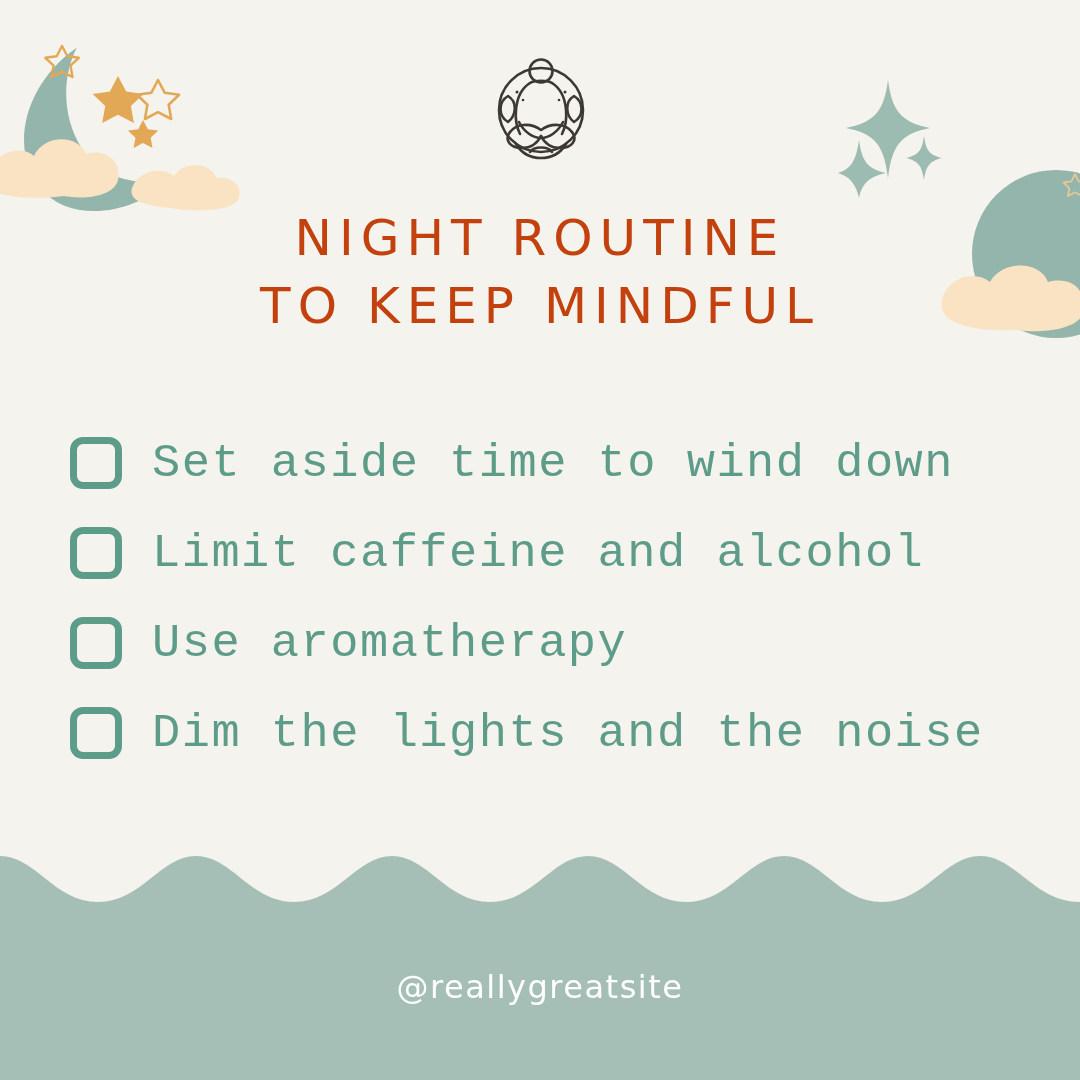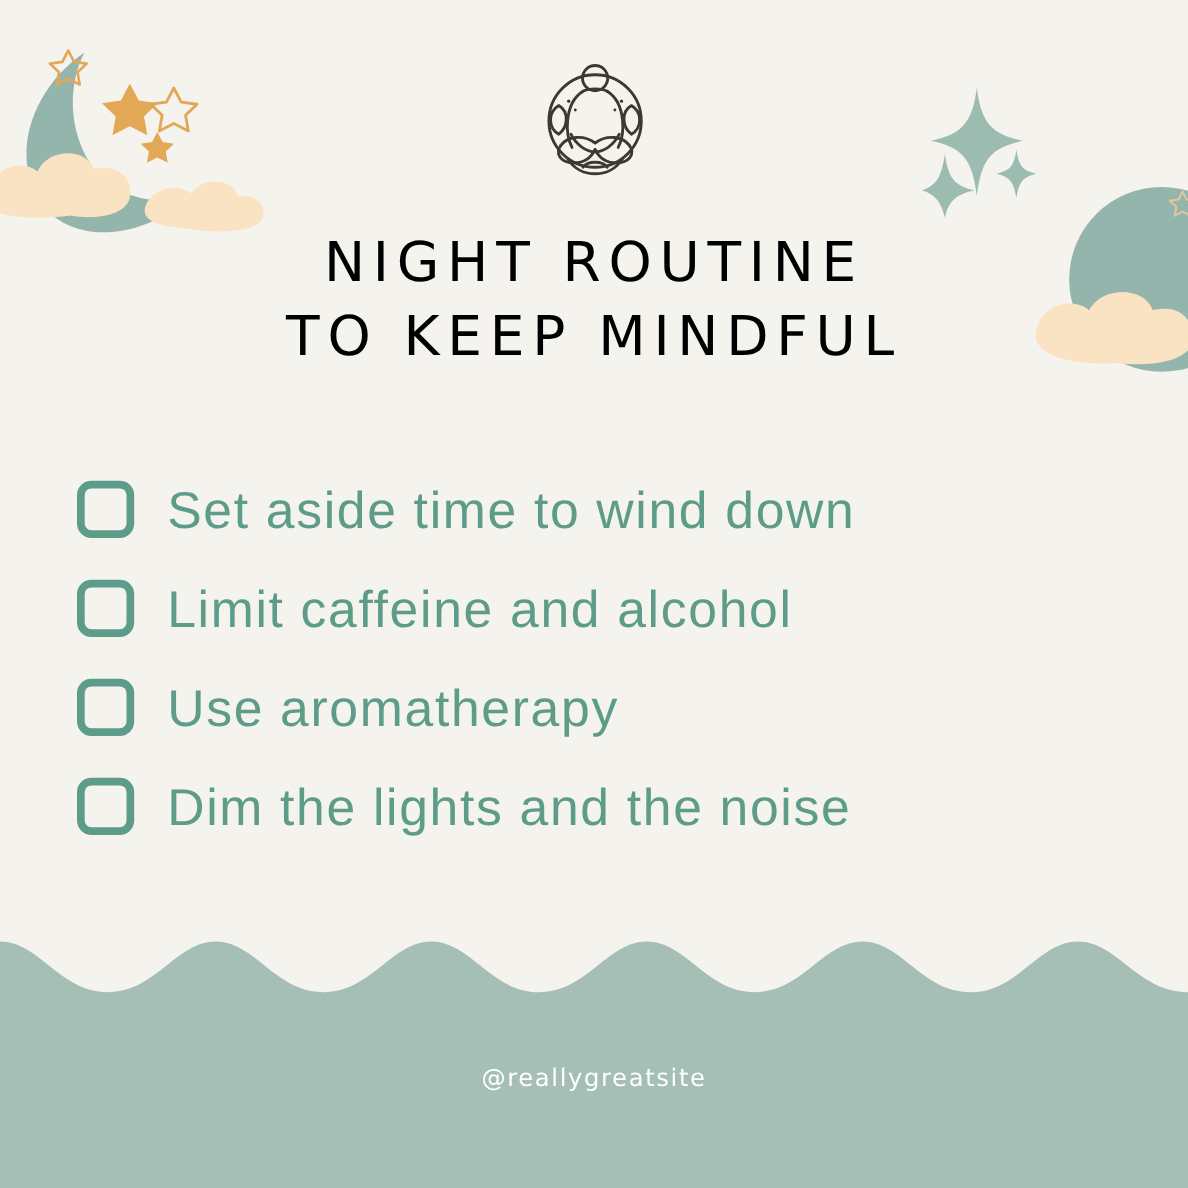--- a/index.html
+++ b/index.html
@@ -33,21 +33,21 @@
     height: 116px;
   }
 
   
   #title {
     position: absolute;
     left: 0;
     top: 204px;
     width: 1080px;
     text-align: center;
-    color: #000000;
+    color: #c2410c;
     font-family: "DejaVu Sans", sans-serif;
     font-size: 50px;
     font-weight: 400;
     letter-spacing: 7px;
     line-height: 68px;
     white-space: pre-line;
   }
 
   
   #checklist {
@@ -65,21 +65,21 @@
     flex: 0 0 auto;
     width: 38px;
     height: 38px;
     border: 7px solid #5E9C8A;
     border-radius: 13px;
     box-sizing: content-box;
   }
   .check-label {
     margin-left: 30px;
     color: #5E9C8A;
-    font-family: Liberation Sans, sans-serif;
+    font-family: Liberation Mono, monospace;
     font-size: 47px;
     font-weight: 400;
     letter-spacing: 1.5px;
     white-space: nowrap;
   }
 
   
   #wave-footer {
     position: absolute;
     left: 0;
@@ -88,21 +88,21 @@
     height: 240px;
   }
   #handle {
     position: absolute;
     left: 0;
     top: 968px;
     width: 1080px;
     text-align: center;
     color: #FFFFFF;
     font-family: "DejaVu Sans", sans-serif;
-    font-size: 22px;
+    font-size: 32px;
     letter-spacing: 1.5px;
   }
 </style>
 </head>
 <body>
 
 <div id="canvas">
 
   <div class="deco" id="moon-cluster">
     <svg width="260" height="190" viewBox="0 0 260 190">

